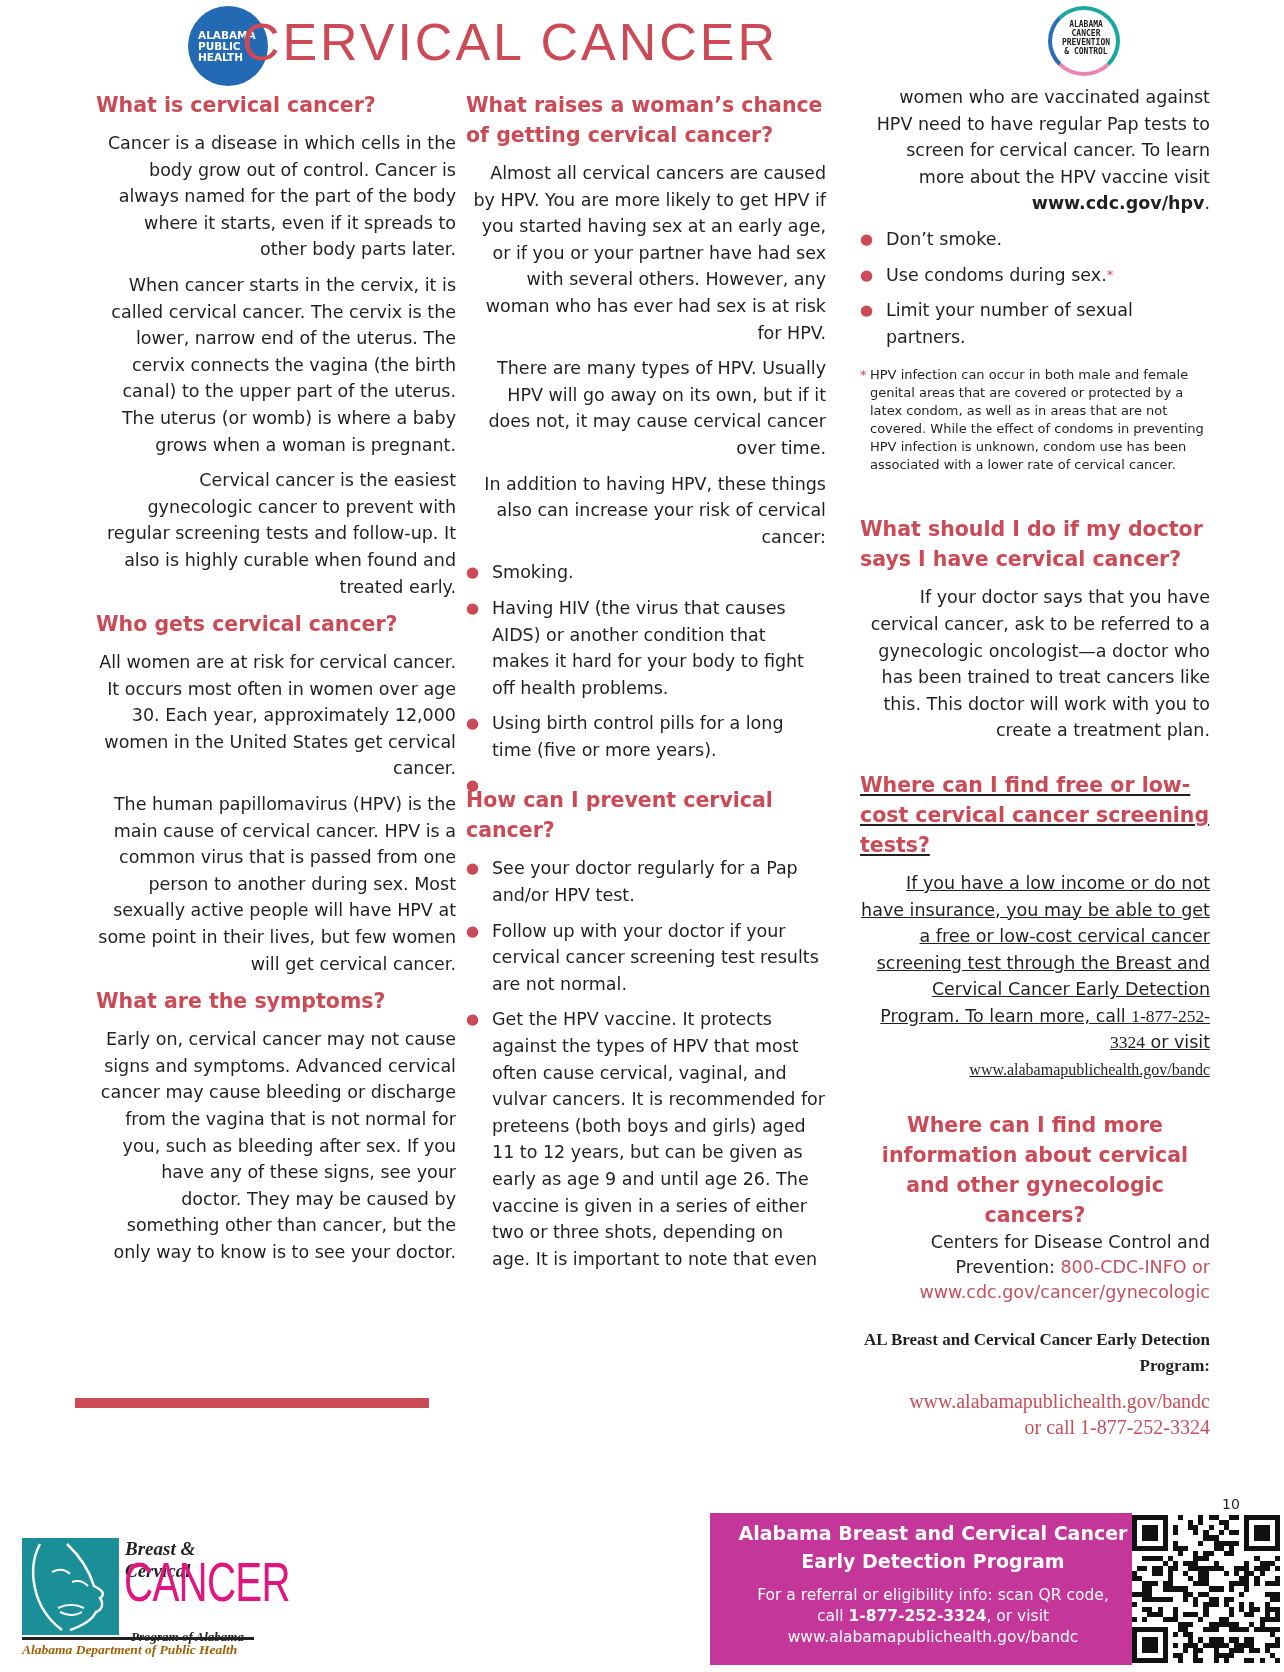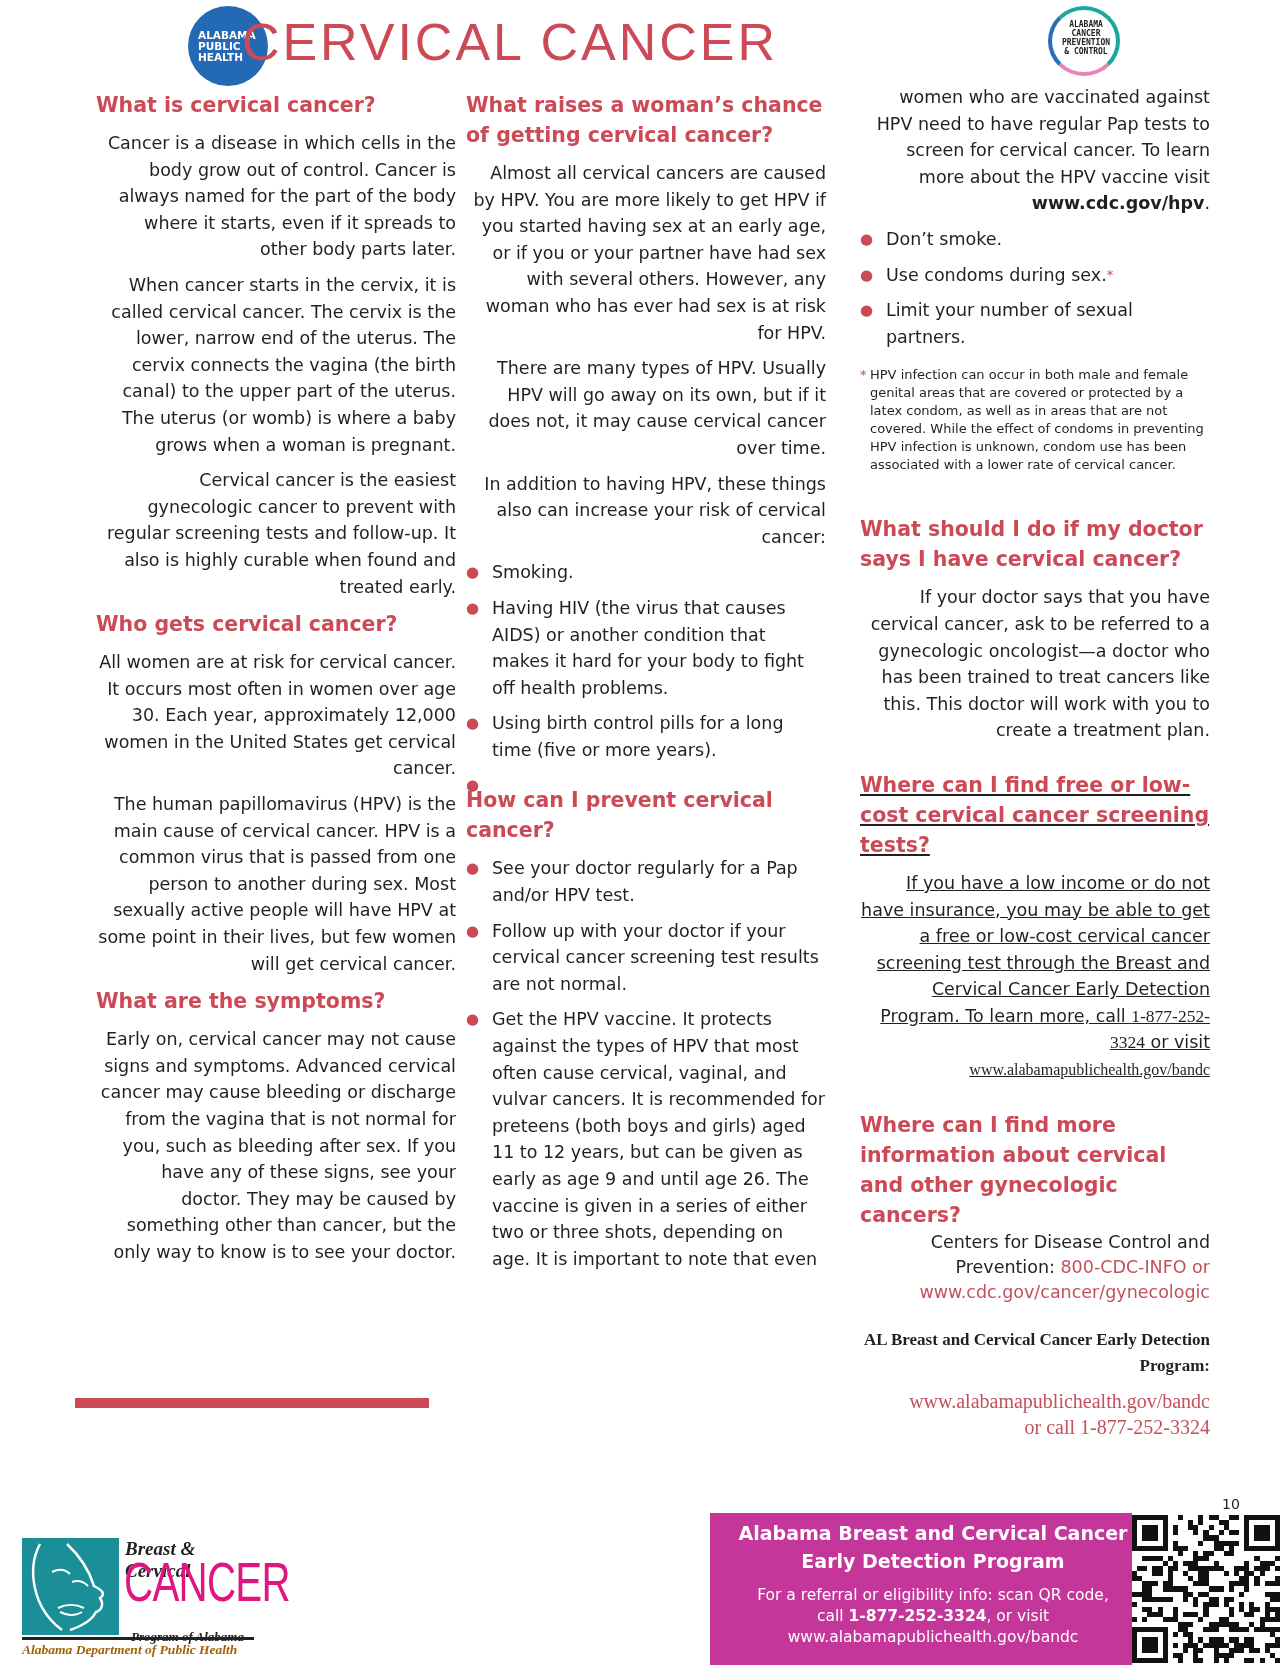--- a/index.html
+++ b/index.html
@@ -132,21 +132,21 @@
 
   <section style="margin-top:26px;text-decoration:underline;">
     <h2>Where can I find free or low-cost cervical cancer screening tests?</h2>
     <p>
       <span>If you have a low income or do not have insurance, you may be able to get a free or low-cost cervical cancer screening test through the Breast and Cervical Cancer Early Detection Program. To learn more, call </span><span class="serif">1-877-252-3324</span><span> or visit</span><br>
       <span class="serif" style="font-size:16px;">www.alabamapublichealth.gov/bandc</span>
     </p>
   </section>
 
   <section style="margin-top:26px;">
-    <h2 style="margin-bottom:0;">Where can I find more information about cervical and other gynecologic cancers?</h2>
+    <h2 style="margin-bottom:0;text-align:center;">Where can I find more information about cervical and other gynecologic cancers?</h2>
     <p style="line-height:25px;">
       <span style="font-weight:500;">Centers for Disease Control and Prevention: </span><span class="link-red">800-CDC-INFO or</span><br>
       <span class="link-red">www.cdc.gov/cancer/gynecologic</span>
     </p>
     <p class="serif bold" style="margin-top:22px; font-size:17px; line-height:26px;">AL Breast and Cervical Cancer Early Detection Program:</p>
     <p class="serif link-red" style="font-size:20px; line-height:26px; margin-top:6px;">
       <span>www.alabamapublichealth.gov/bandc</span><br>
       <span>or call 1-877-252-3324</span>
     </p>
   </section>

